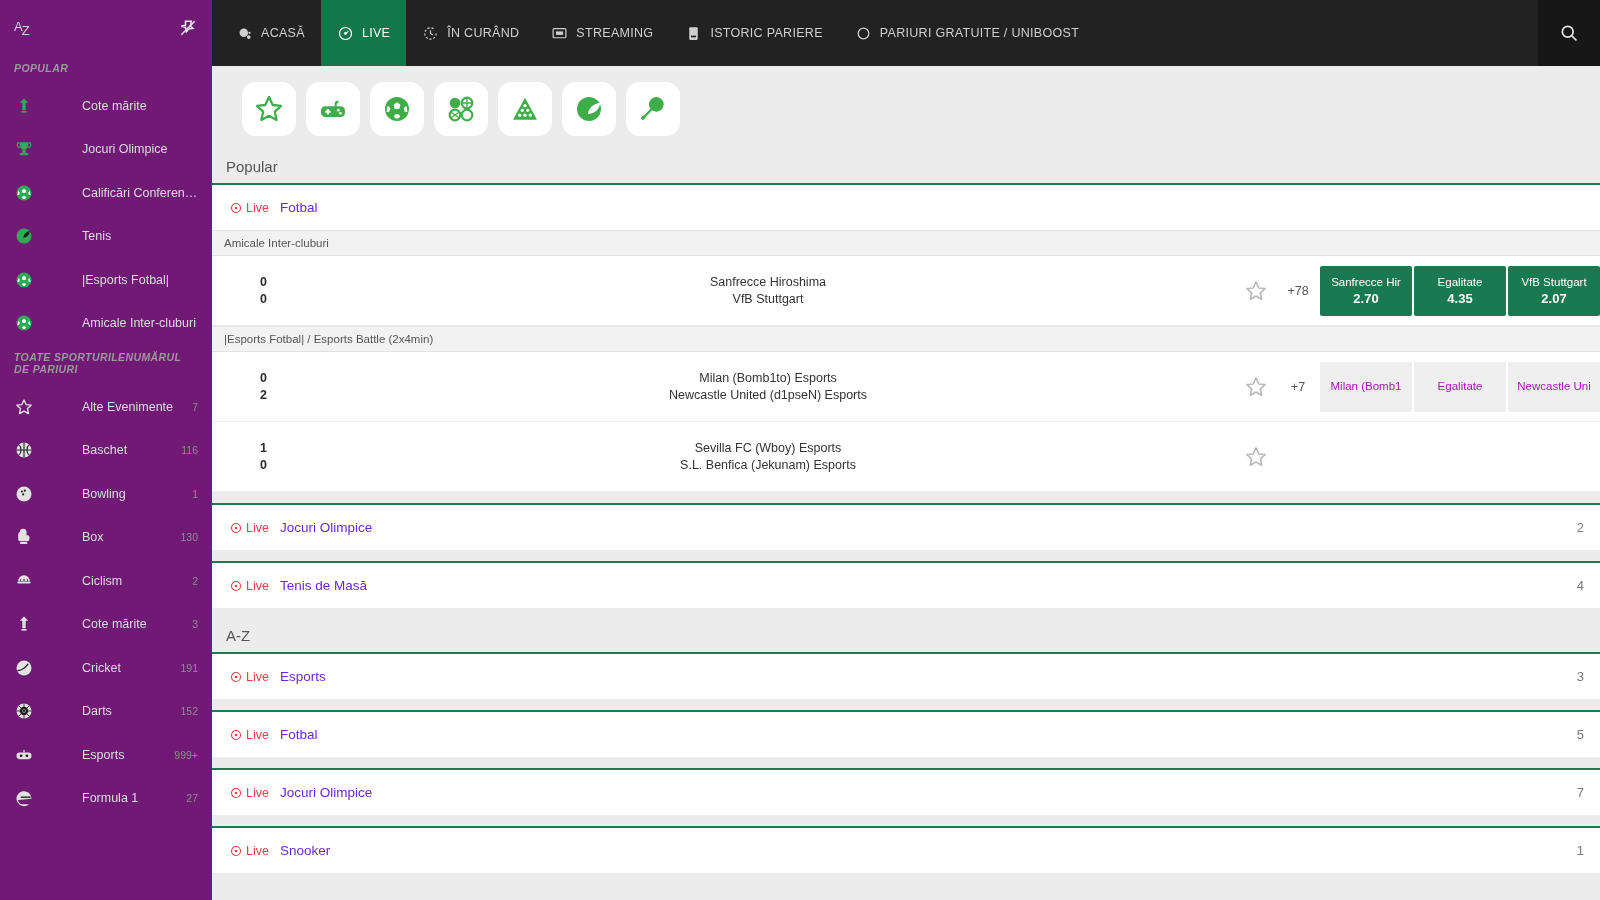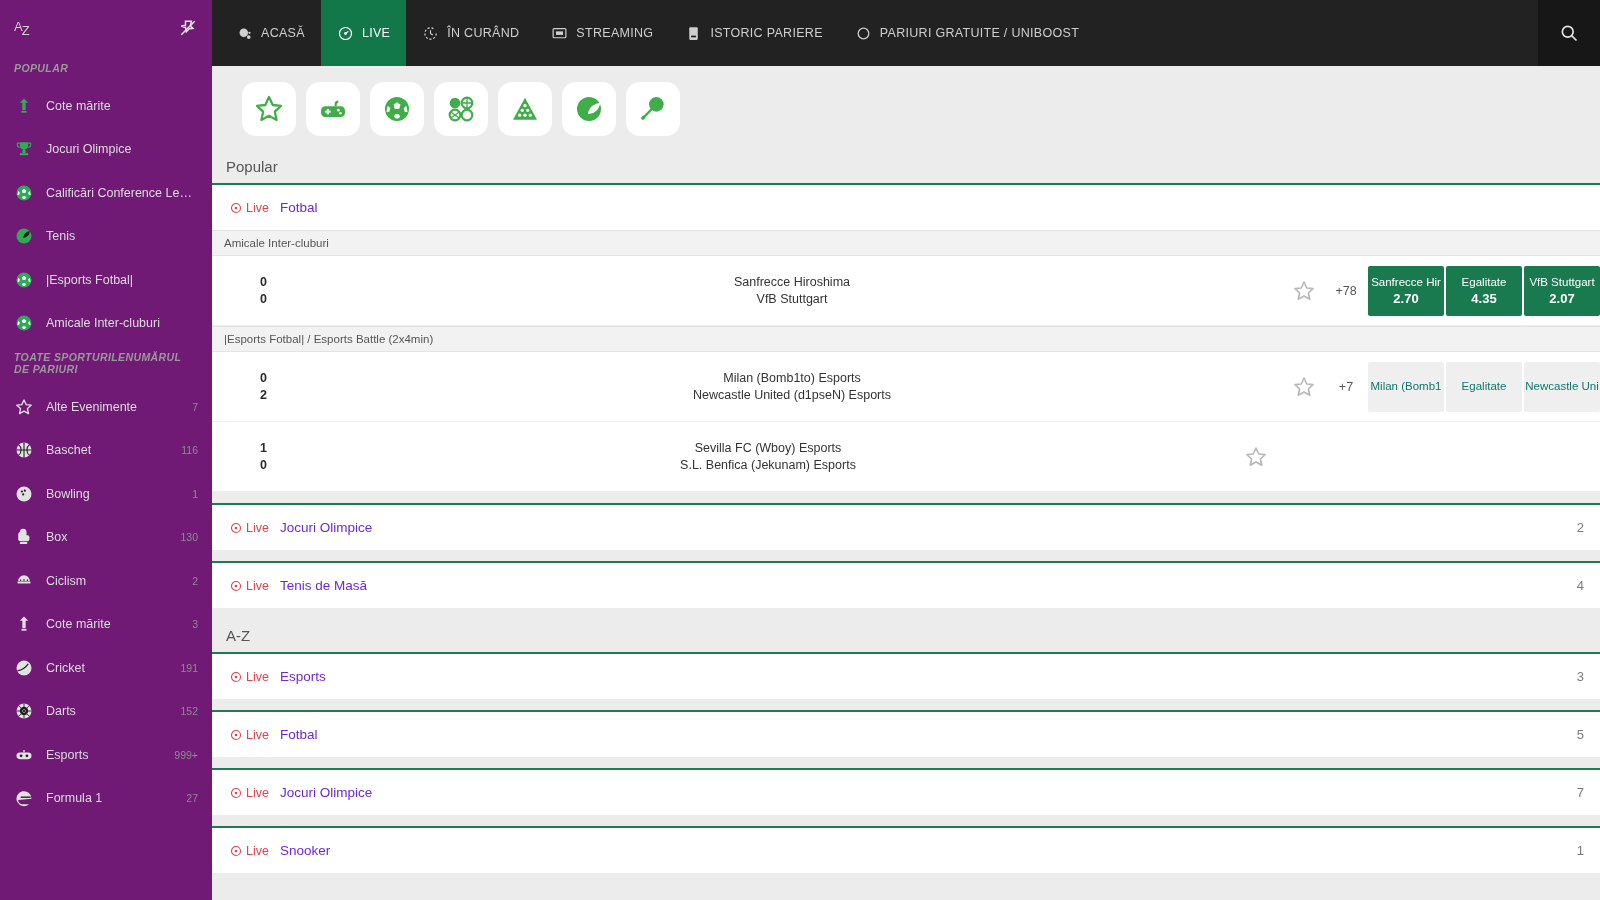--- a/index.html
+++ b/index.html
@@ -35,21 +35,21 @@
   .sb-item {
     display: flex; align-items: center;
     height: 43.5px; padding: 0 14px 0 13px;
     font-size: 12.5px; color: #dcdcdc; cursor: pointer;
   }
   .sb-ico {
     width: 22px; height: 22px; flex: 0 0 22px;
     margin-right: 11px; display: flex; align-items: center; justify-content: center;
   }
   .sb-ico svg { width: 20px; height: 20px; display: block; }
-  .sb-label { flex: 1; white-space: nowrap; overflow: hidden; text-overflow: ellipsis; }
+  .sb-label { flex: 1; white-space: nowrap; overflow: hidden; text-overflow: ellipsis; margin-left: 36px; }
   .sb-count { font-size: 10.5px; color: #8d8d8d; margin-left: 8px; }
 
   
   .main { flex: 1; height: 900px; display: flex; flex-direction: column; overflow: hidden; background: #ececec; }
 
   
   .topnav {
     height: 66px; background: #222222;
     display: flex; align-items: stretch; position: relative;
     flex: 0 0 66px;
@@ -113,26 +113,26 @@
     padding-left: 48px; position: relative; background: #fff;
   }
   .score { width: 40px; flex: 0 0 40px; font-size: 12.5px; font-weight: bold; color: #2b2b2b; line-height: 17px; }
   .teams { font-size: 12.5px; color: #333; line-height: 17px; flex: 1; text-align: center; }
   .match-right { display: flex; align-items: center; margin-left: auto; }
   .star-btn { width: 40px; display: flex; align-items: center; justify-content: center; cursor: pointer; }
   .star-btn svg { width: 24px; height: 24px; color: #b9b9b9; display: block; }
   .more-count { font-size: 12.5px; color: #555; width: 44px; text-align: center; }
   .odds { display: flex; gap: 2px; }
   .odd {
-    width: 76px; height: 50px; border-radius: 2px;
+    width: 92px; height: 50px; border-radius: 2px;
     display: flex; flex-direction: column; align-items: center; justify-content: center;
     cursor: pointer; overflow: hidden;
   }
   .odd.green { background: #197a4f; color: #fff; }
-  .odd.grey { background: #efefef; color: #0f766e; }
+  .odd.grey { background: #efefef; color: #a21caf; }
   .odd-label { font-size: 11.5px; white-space: nowrap; max-width: 88px; overflow: hidden; line-height: 15px; }
   .odd-value { font-size: 13px; font-weight: bold; line-height: 17px; }
   .spacer-odds { width: 280px; }
 </style>
 </head>
 <body>
 
 <div class="app">
 
   <aside class="sidebar">

